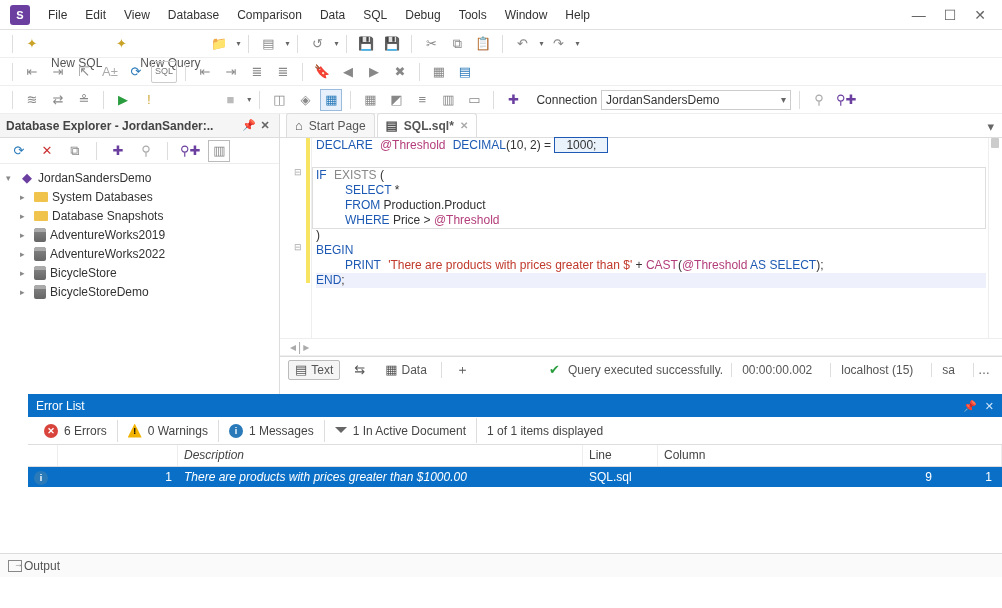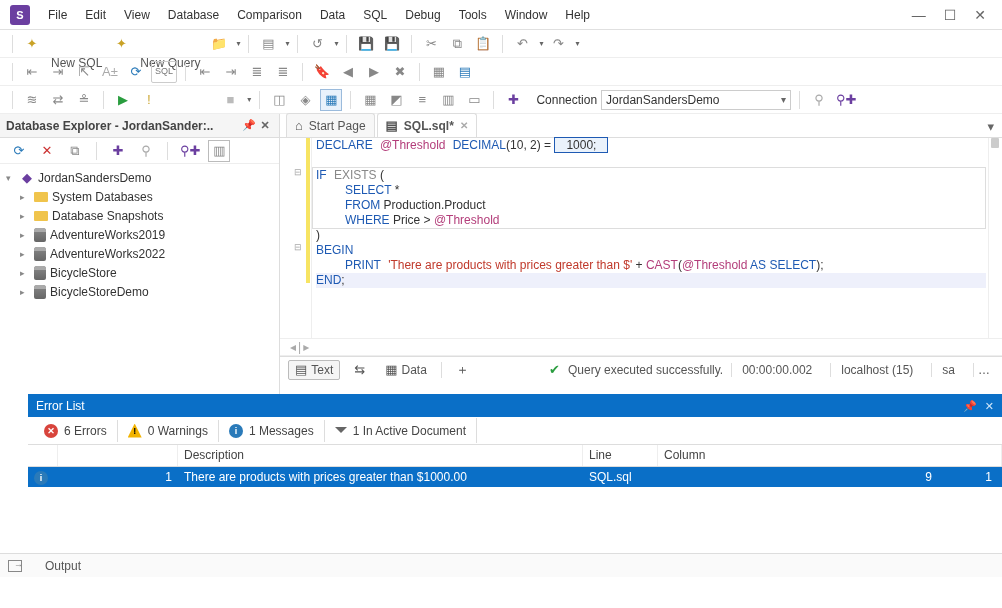--- a/index.html
+++ b/index.html
@@ -87,28 +87,28 @@
 .ei-err  { background: #d8443c; }
 .ei-warn { background: #f2b300; color: #000; border-radius: 0; clip-path: polygon(50% 0,100% 100%,0 100%); }
 .ei-info { background: #2a7ab9; }
 .filter-icon { border: 6px solid transparent; border-top-color: #666; width: 0; height: 0; display: inline-block; margin-top: 5px; }
 .error-table-head { height: 22px; display: flex; border-bottom: 1px solid #ddd; color: #444; }
 .error-table-head div { padding: 3px 6px; border-right: 1px solid #eee; }
 .error-row { height: 20px; display: flex; background: #0a6fc7; color: #fff; align-items: center; }
 .error-row div { padding: 0 6px; }
 .col-ic { width: 30px; }
 .col-num { width: 120px; text-align: right; }
-.col-desc { width: 405px; }
+.col-desc { width: 405px; font-style: italic; }
 .col-loc  { width: 280px; }
 .col-line { width: 75px; text-align: right; }
 .col-col  { flex: 1; text-align: right; padding-right: 10px !important; }
 .error-space { height: 66px; }
 
 
-.footer { height: 24px; border-top: 1px solid #ddd; display: flex; align-items: center; padding: 0 8px; gap: 23px; color: #555; background: #fafafa; }
+.footer { height: 24px; border-top: 1px solid #ddd; display: flex; align-items: center; padding: 0 8px; gap: 2px; color: #555; background: #fafafa; }
 .output-icon { width: 14px; height: 12px; border: 1px solid #888; position: relative; }
 .output-icon::after { content: "→"; position: absolute; right: -2px; top: -2px; font-size: 9px; color: #888; }
 
 
 .ico { font-size: 13px; line-height: 1; }
 </style>
 </head>
 <body>
 
 <div class="titlebar">
@@ -359,20 +359,23 @@
       <span>0 Warnings</span>
     </div>
     <div class="etab">
       <span class="etab-icon ei-info">i</span>
       <span>1 Messages</span>
     </div>
     <div class="etab">
       <span class="filter-icon"></span>
       <span>1 In Active Document</span>
     </div>
+    <div class="etab" style="border-right:none">
+      <span>1 of 1 items displayed</span>
+    </div>
   </div>
   <div class="error-table-head">
     <div class="col-ic"></div>
     <div class="col-num"></div>
     <div class="col-desc">Description</div>
     <div class="col-line" style="text-align:left">Line</div>
     <div class="col-col" style="text-align:left">Column</div>
   </div>
   <div class="error-row">
     <div class="col-ic"><span class="etab-icon ei-info">i</span></div>

